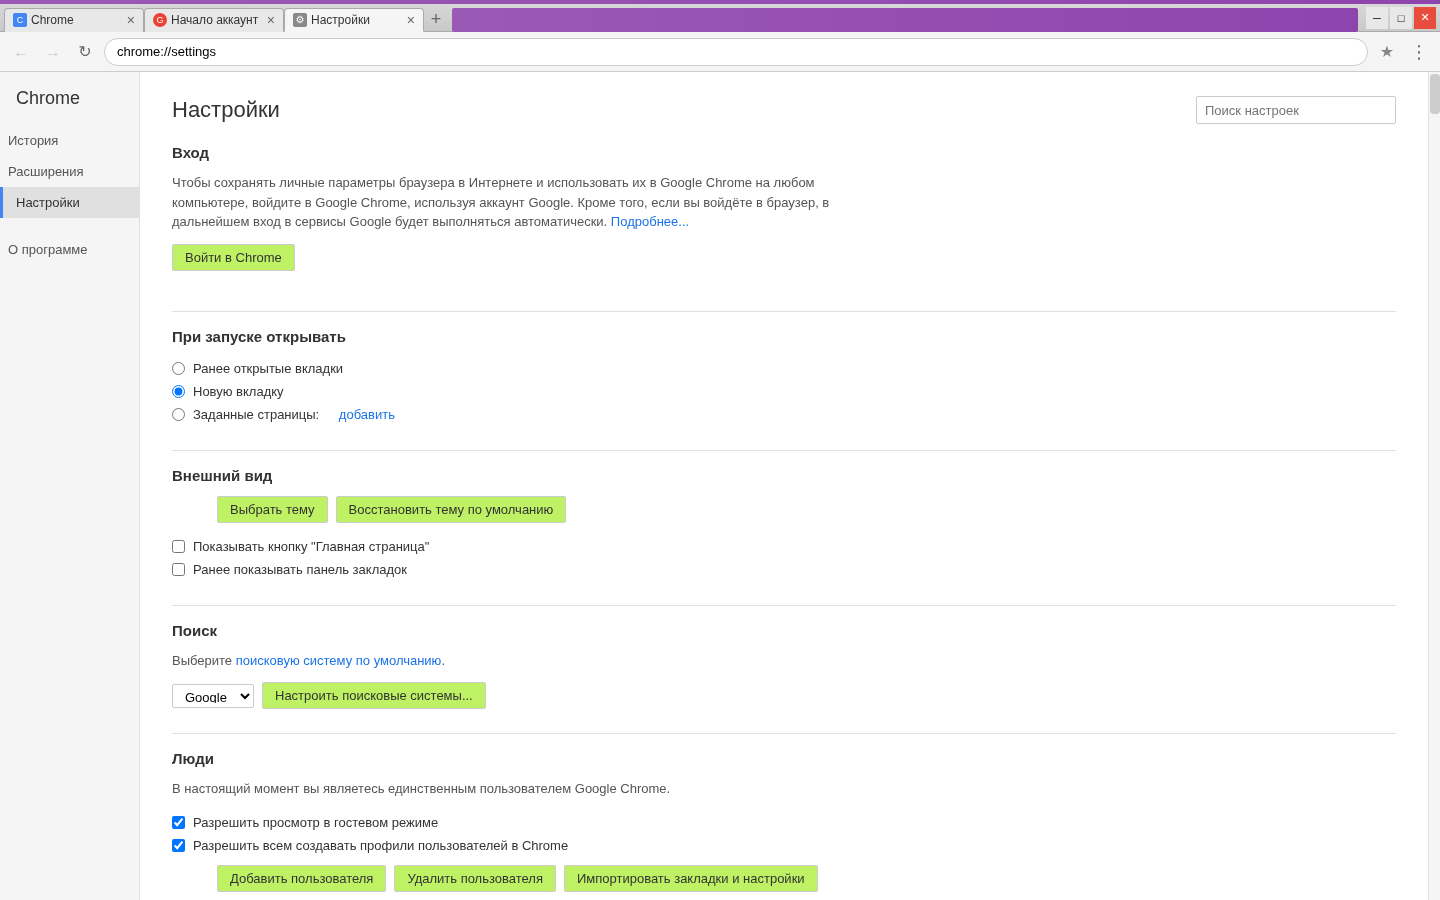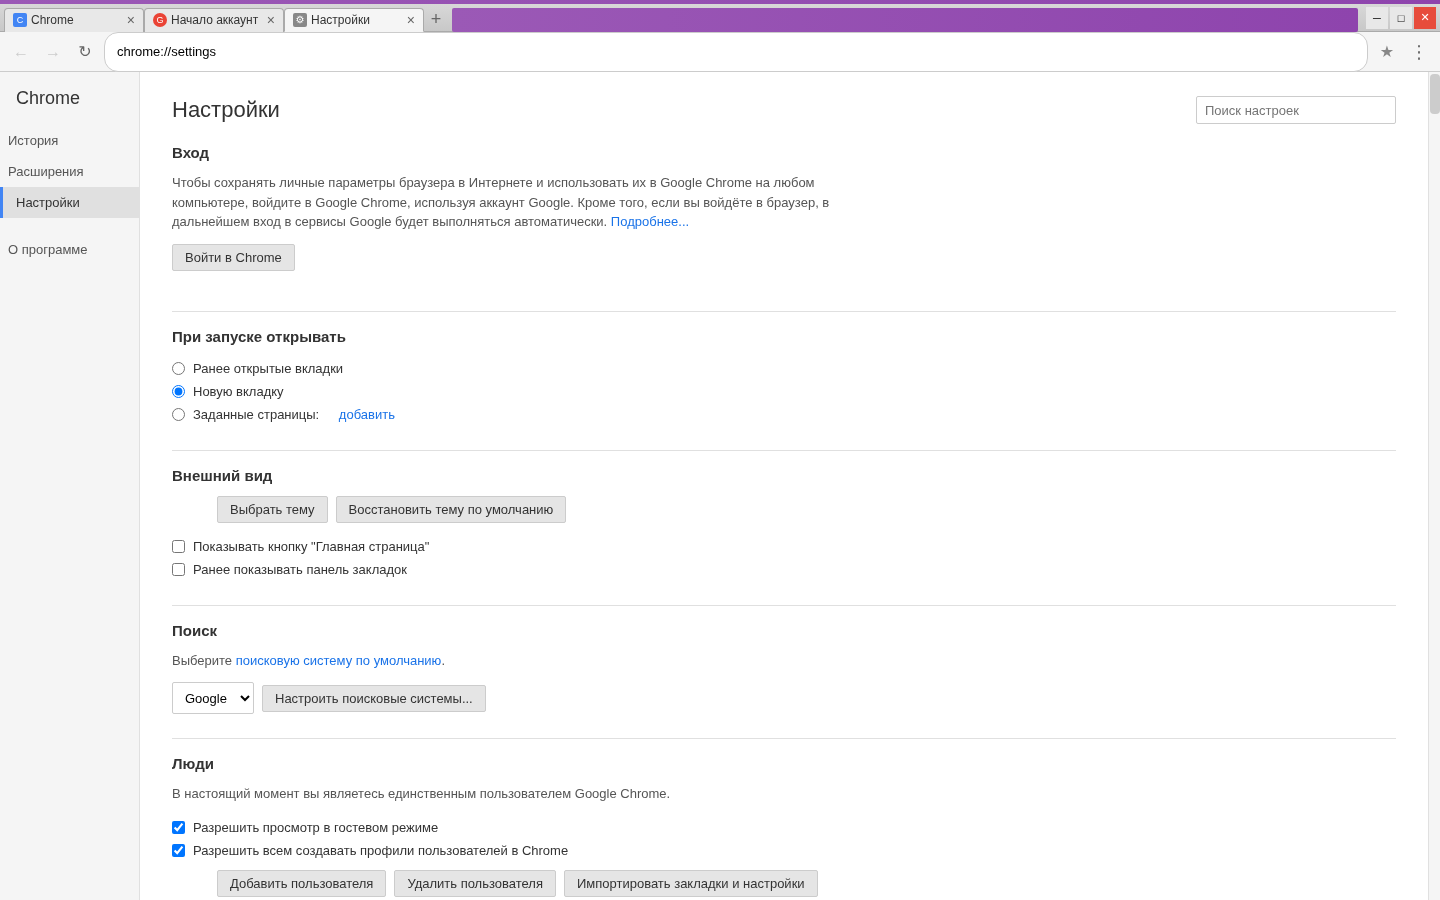--- a/index.html
+++ b/index.html
@@ -68,21 +68,21 @@
     .nav-btn {
       width: 26px; height: 26px;
       border: none; background: transparent;
       color: #666; font-size: 16px; cursor: pointer;
       display: flex; align-items: center; justify-content: center;
       border-radius: 50%;
     }
     .nav-btn.disabled { color: #ccc; cursor: default; }
     .url-bar {
       flex: 1;
-      height: 40px;
+      height: 28px;
       border: 1px solid #ccc;
       border-radius: 14px;
       padding: 0 12px;
       font-size: 13px;
       background: white;
       outline: none;
     }
     .star-btn {
       width: 26px; height: 26px;
       border: none; background: transparent;
@@ -168,21 +168,21 @@
       max-width: 700px;
     }
     .section-desc a {
       color: #1a73e8;
       text-decoration: none;
     }
 
     .btn {
       padding: 5px 12px;
       border: 1px solid #ccc;
-      background: #e5e5e5;
+      background: #bef264;
       border-radius: 2px;
       cursor: pointer;
       font-size: 13px;
       color: #333;
     }
 
     .btn-primary { margin-bottom: 16px; }
 
     
     .radio-group { margin-bottom: 4px; }
@@ -218,21 +218,21 @@
       gap: 8px;
       margin-top: 8px;
     }
     select {
       padding: 4px 8px;
       border: 1px solid #ccc;
       border-radius: 2px;
       font-size: 13px;
       background: white;
       cursor: pointer;
-      height: 32px;
+      height: 24px;
     }
 
     
     .divider {
       border: none;
       border-top: 1px solid #e0e0e0;
       margin: 16px 0;
     }
 
     

